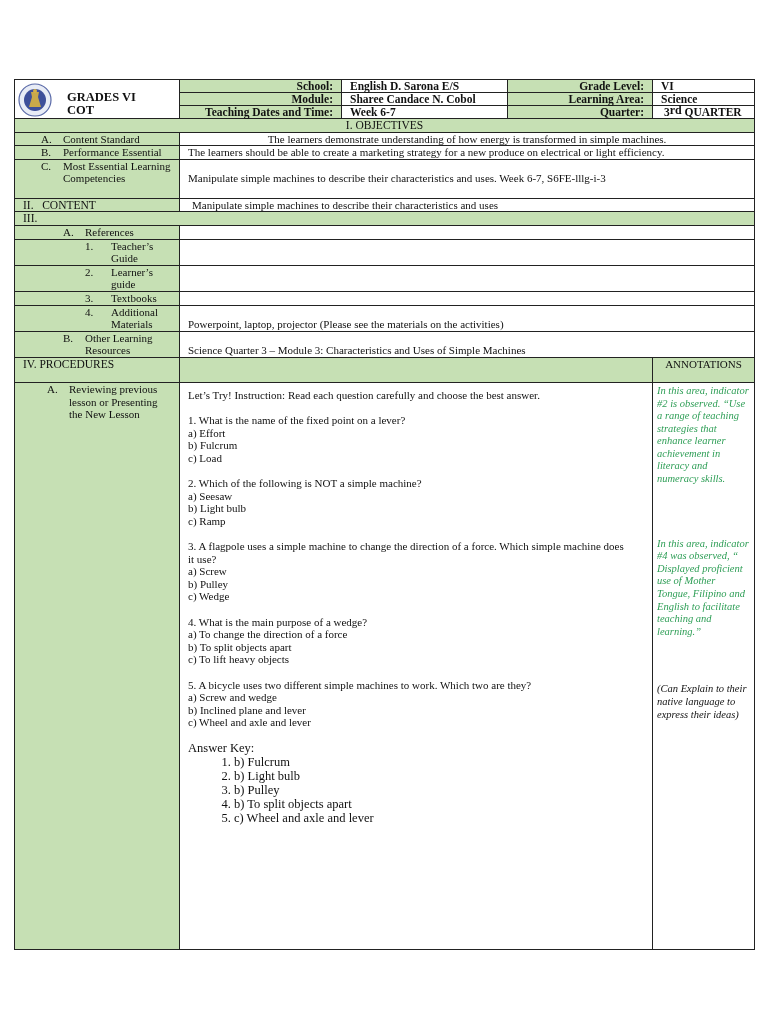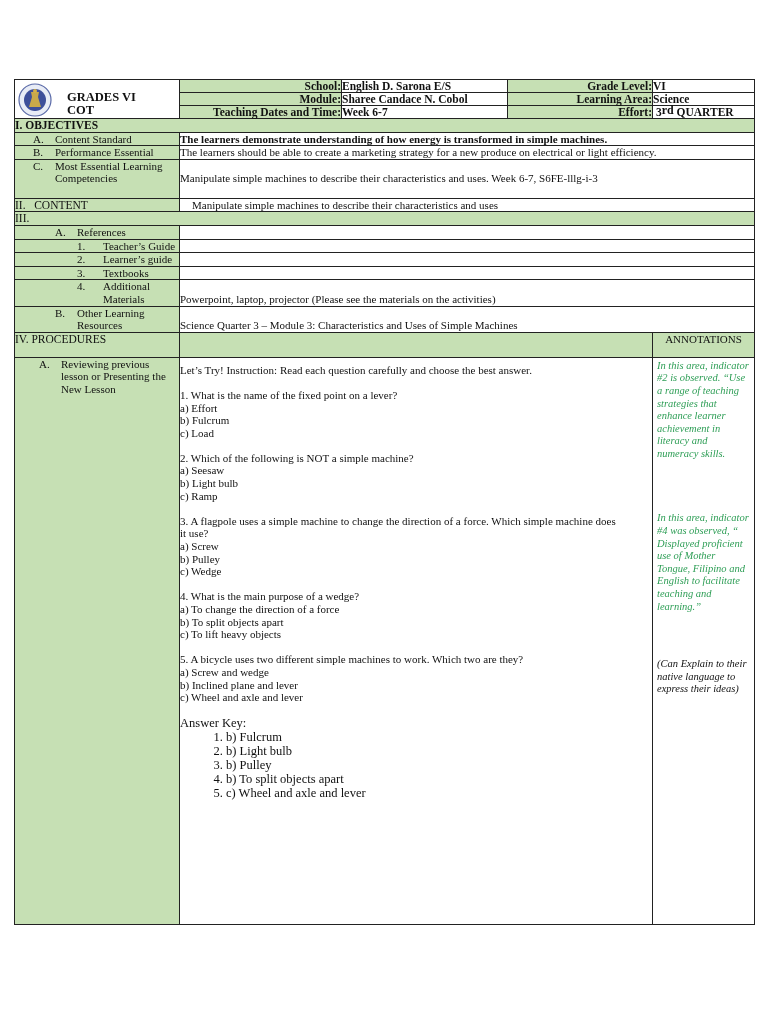--- a/index.html
+++ b/index.html
@@ -1,23 +1,23 @@
 <!DOCTYPE html>
 <html><head>
 <meta charset="utf-8">
 <style>
   html, body { margin: 0; padding: 0; background: #ffffff; }
   body { width: 768px; height: 1024px; position: relative; overflow: hidden;
          font-family: "Liberation Serif", "DejaVu Serif", serif; color: #111; }
   .page { position: absolute; left: 14px; top: 79px; width: 740px; }
   table { border-collapse: collapse; width: 740px; table-layout: fixed; }
-  td { border: 1px solid #222; padding: 0 0; vertical-align: top; font-size: 11px; line-height: 12.6px; }
+  td { border: 1px solid #222; padding: 0 8px; vertical-align: top; font-size: 11px; line-height: 12.6px; }
   .g { background: #c6e0b4; }
   .w { background: #ffffff; }
-  .b { font-weight: bold; }
+  .b { font-weight: normal; text-align: center; }
   .r { text-align: right; }
   .hdr td { font-size: 11.5px; font-weight: bold; height: 12px; line-height: 12px; }
   .logo-cell { position: relative; padding: 0; background: #fff; }
   .logo { position: absolute; left: 3px; top: 3px; width: 34px; height: 34px; }
   .grades { position: absolute; left: 52px; top: 11px; font-weight: bold; font-size: 12.5px; line-height: 13px; }
   .sec { font-size: 11.5px; }
   .lblrow { display: flex; }
   .lblrow .k { width: 22px; flex: none; }
   .lblrow .k2 { width: 26px; flex: none; }
   .ctr { text-align: center; font-family: Liberation Serif, serif; }
@@ -63,21 +63,21 @@
   </tr>
   <tr class="hdr">
     <td class="g r">Module:</td>
     <td class="w">Sharee Candace N. Cobol</td>
     <td class="g r">Learning Area:</td>
     <td class="w">Science</td>
   </tr>
   <tr class="hdr">
     <td class="g r">Teaching Dates and Time:</td>
     <td class="w">Week 6-7</td>
-    <td class="g r">Effort:</td>
+    <td class="g r">Quarter:</td>
     <td class="w">&nbsp;<span>3</span><sup>rd</sup><span> QUARTER</span></td>
   </tr>
 
   <tr>
     <td colspan="5" class="g b sec">I.  OBJECTIVES</td>
   </tr>
   <tr>
     <td class="g">
             <div class="lblrow" style="padding-left:18px">
               <span class="k">A.</span>

